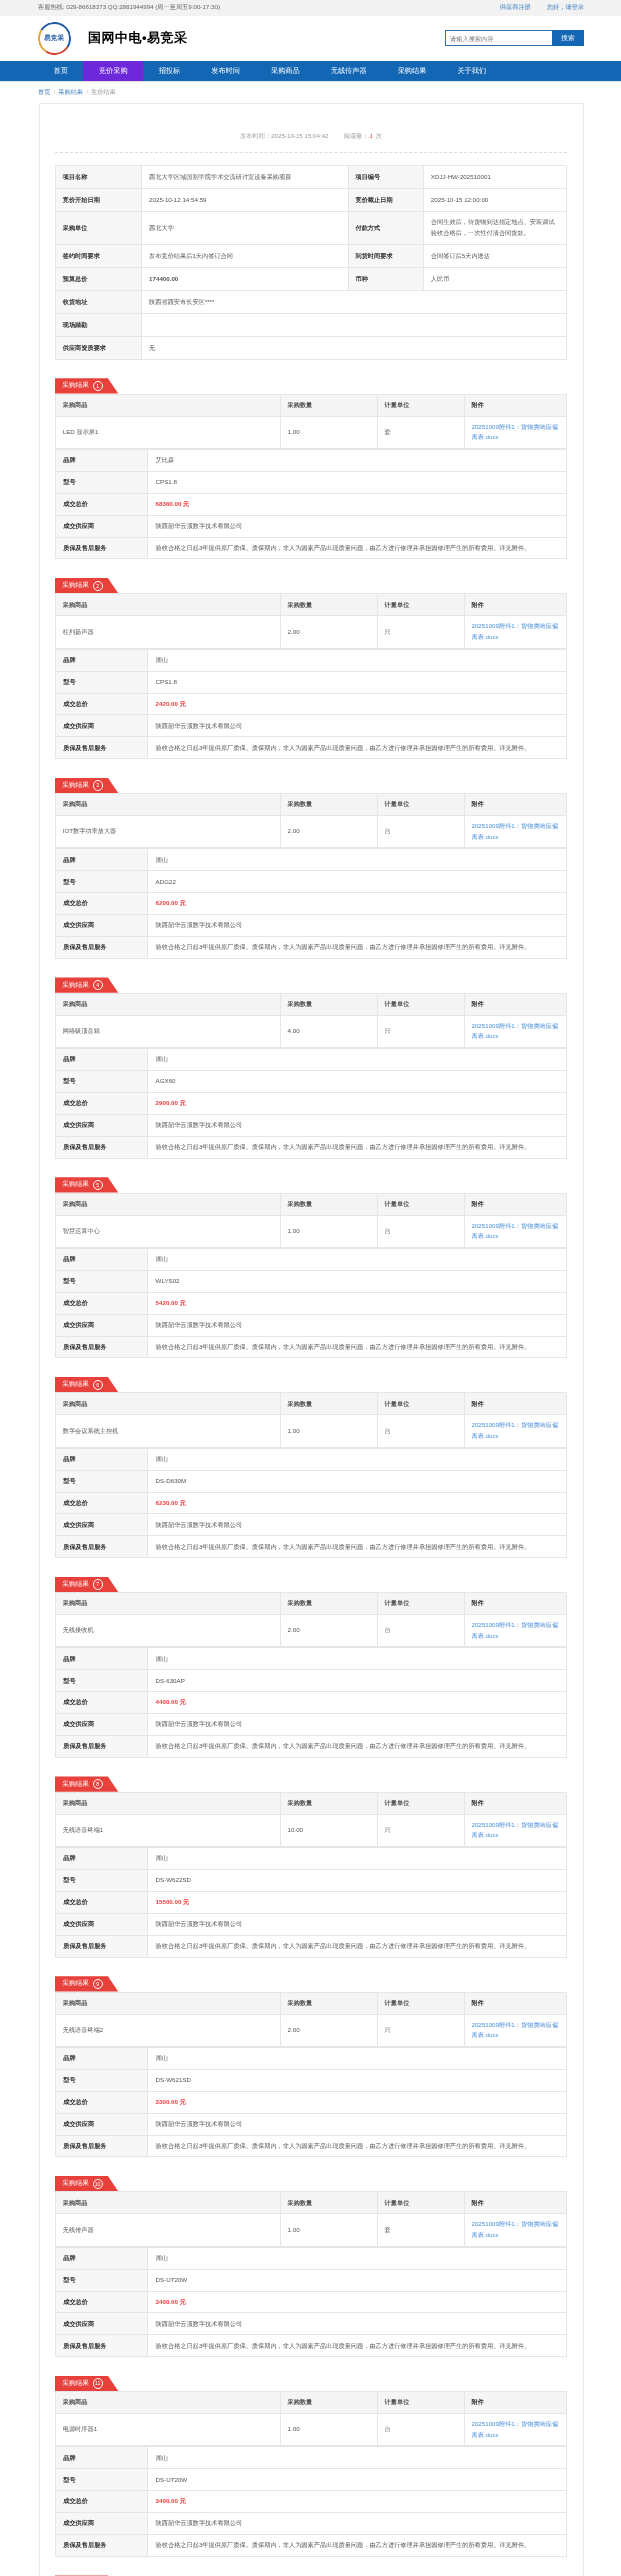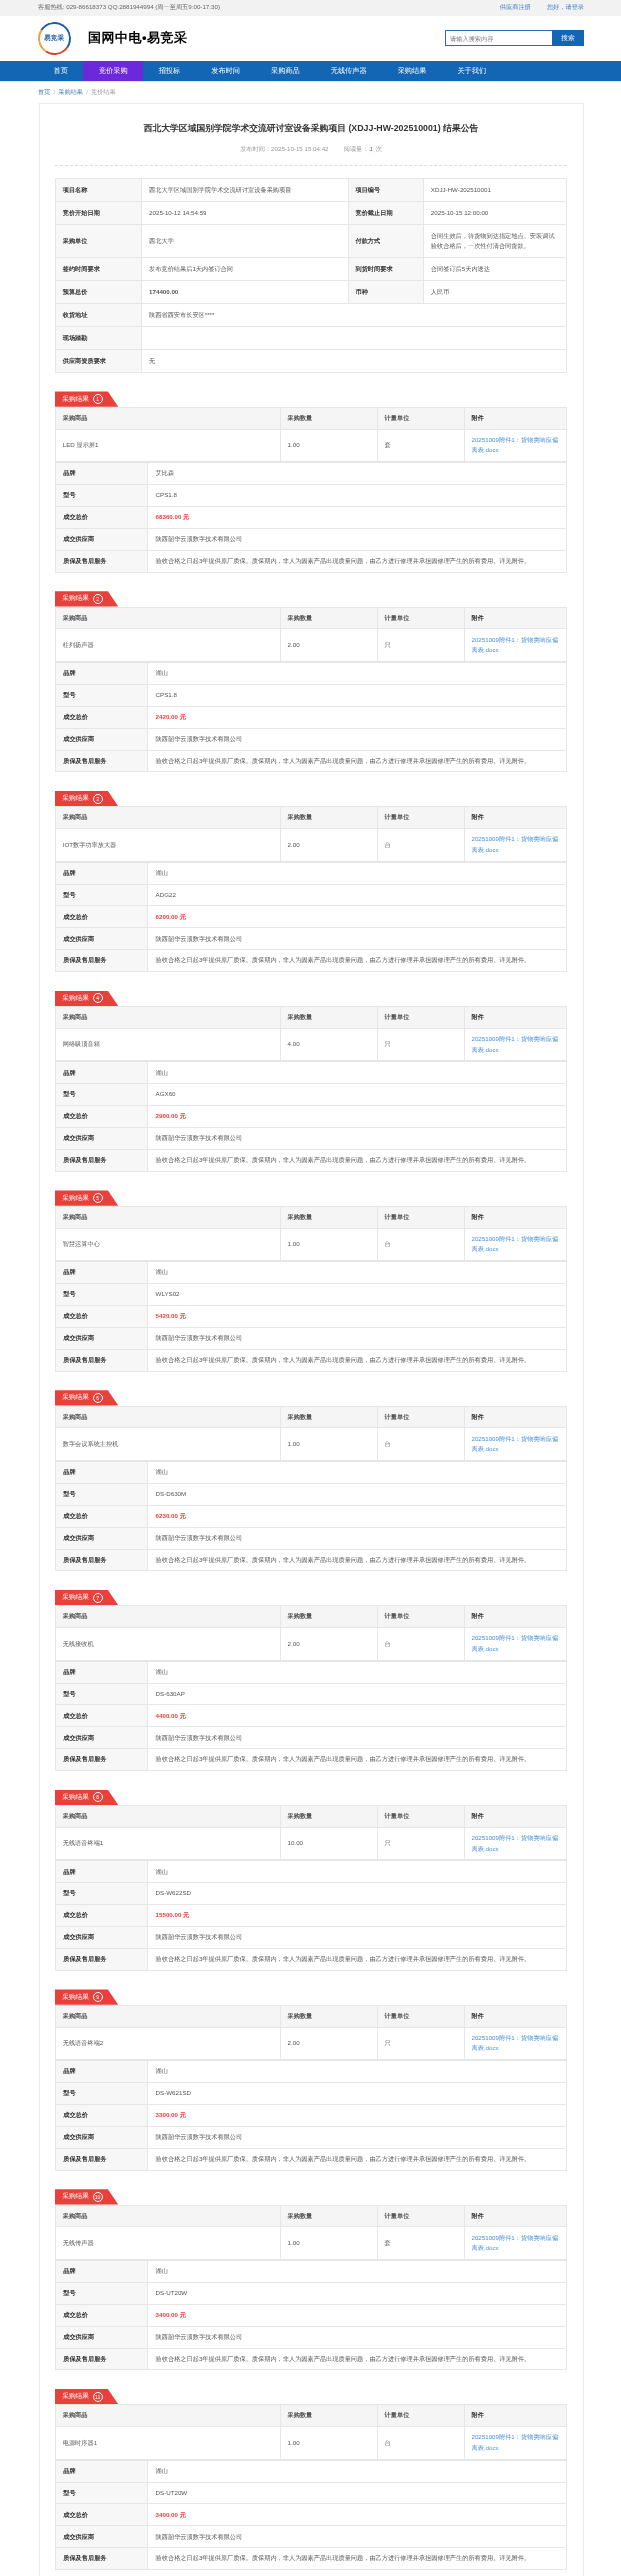--- a/index.html
+++ b/index.html
@@ -101,21 +101,20 @@
       <div class="nav-item">采购结果</div>
       <div class="nav-item">关于我们</div>
     </div>
 </div>
 
 <div class="page-divider"></div>
 
 <div class="container breadcrumb" id="breadcrumb"><a>首页</a><span class="sep">/</span><a>采购结果</a><span class="sep">/</span><span>竞价结果</span></div>
 
 <div class="card">
-  <div class="doc-title">西北大学区域国别学院学术交流研讨室设备采购项目 (XDJJ-HW-202510001) 结果公告</div>
   <div class="doc-meta">
     <span>发布时间：</span><span>2025-10-15 15:04:42</span><span class="gap"></span>
     <span>阅读量：</span><span class="read-num">1</span>
     <span>次</span>
   </div>
 
   <table class="info-table">
     <tbody>
         <tr>
       <td class="lbl">项目名称</td>

